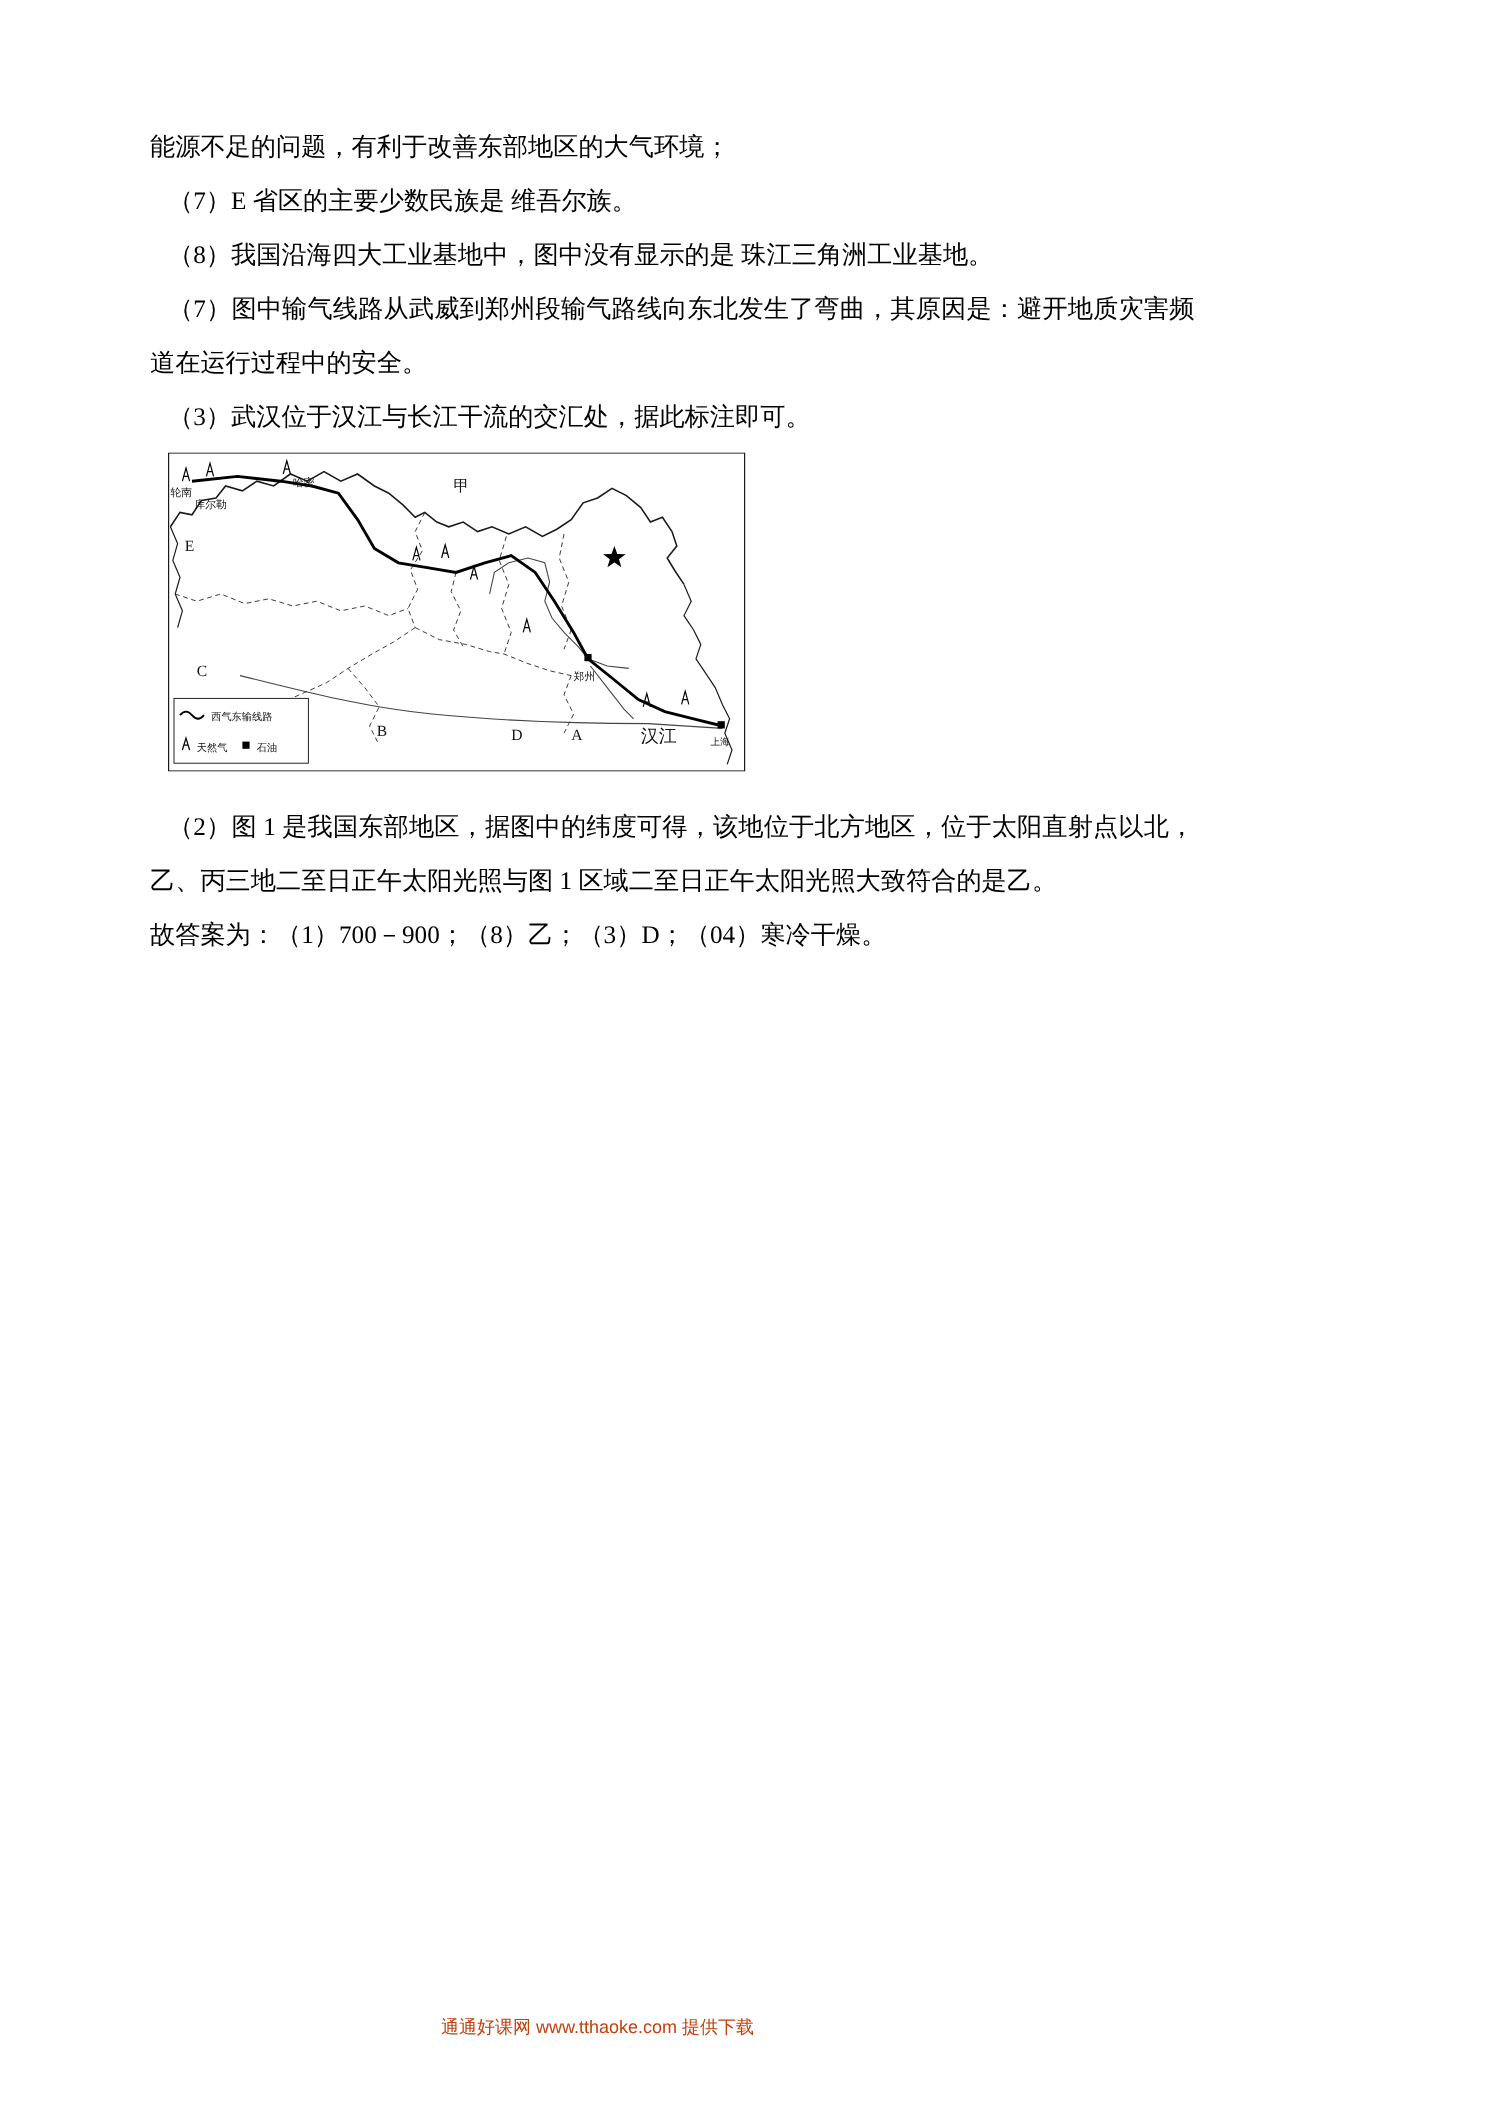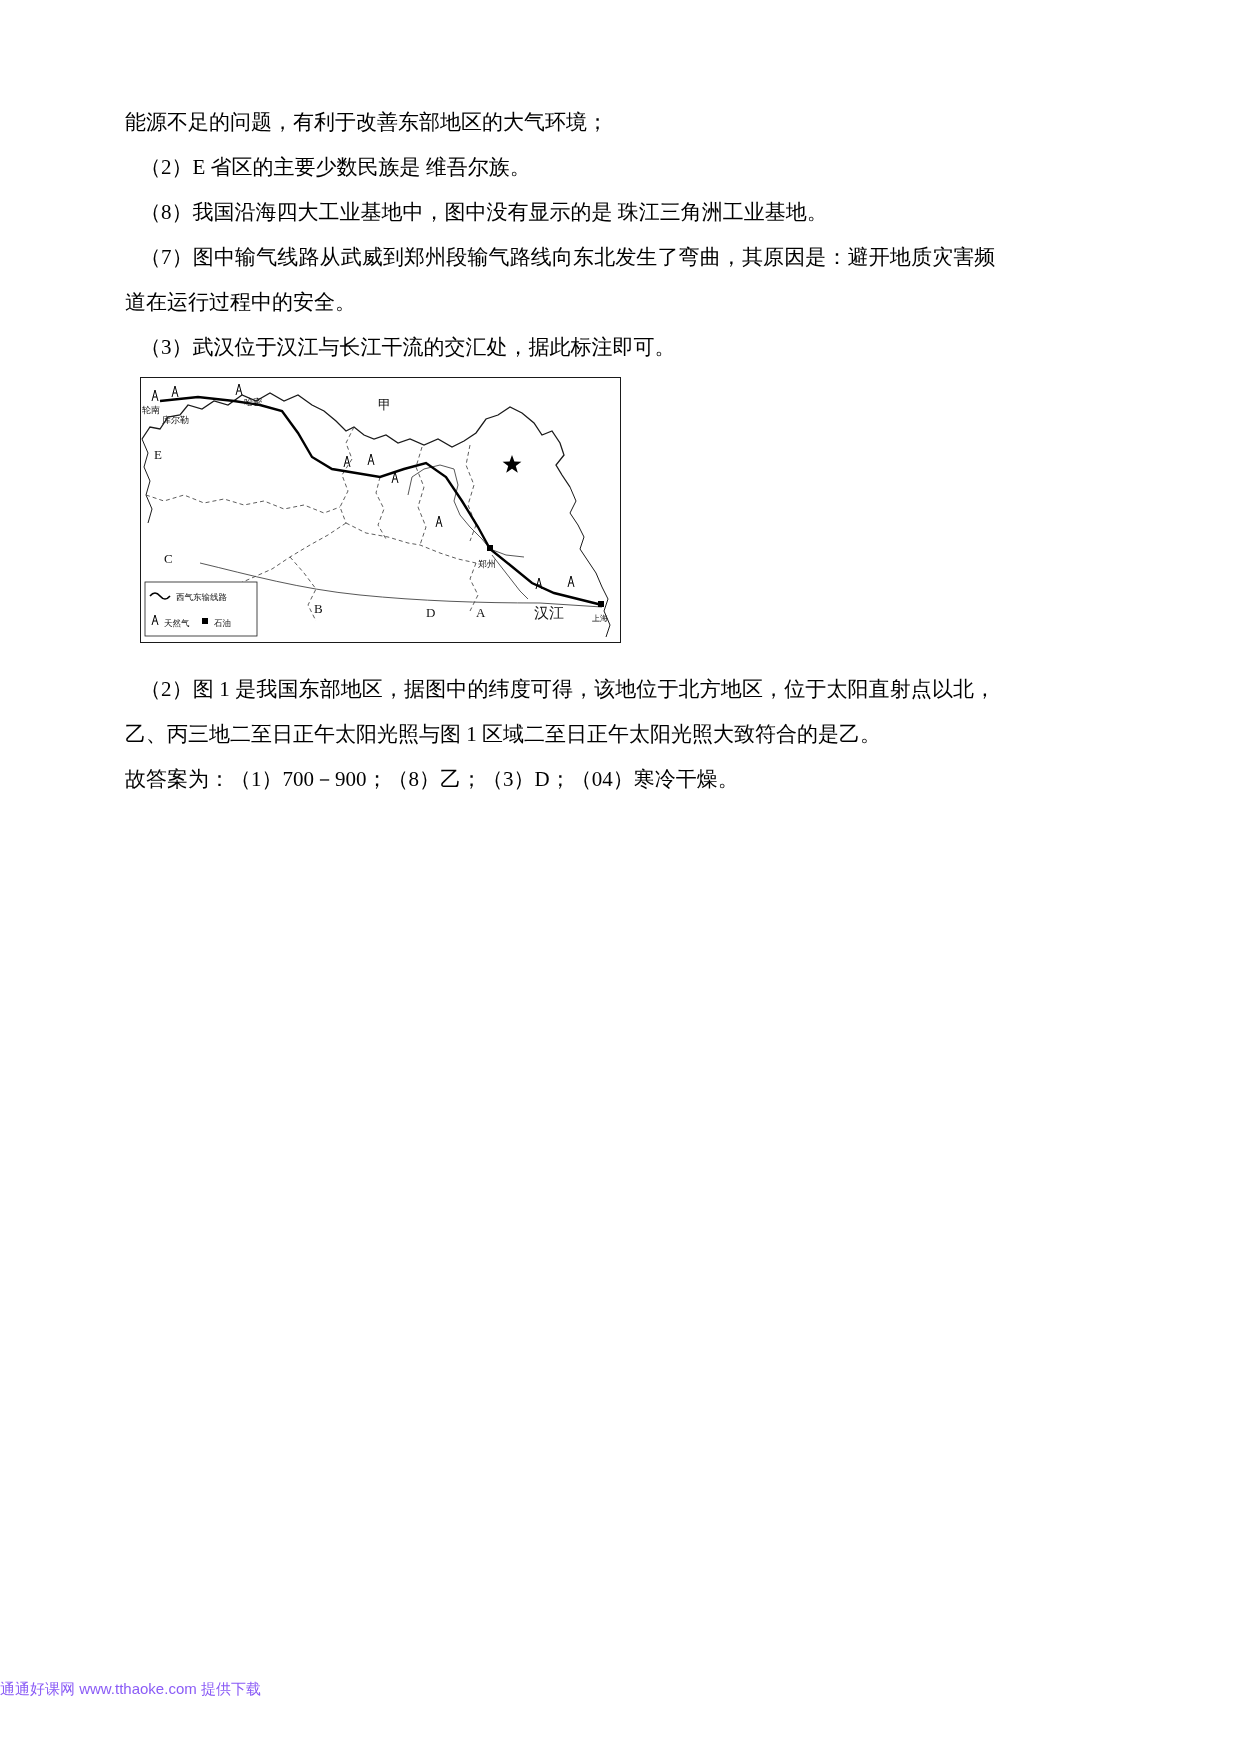--- a/index.html
+++ b/index.html
@@ -20,33 +20,33 @@
   }
   p { margin:0; }
   .item { text-indent:15px; }
   .q-first { text-indent:-26px; }
   .tag { font-weight:bold; }
   .map-wrap { margin:7px 0 24px 15px; width:482px; }
   .map-wrap svg { display:block; }
   .map-wrap text { font-family:"Liberation Serif","DejaVu Serif",serif; fill:#111; }
   .footer {
     position:absolute; top:1680px; left:0; width:100%;
-    font-size:15px; color:#8b5cf6;
+    text-align:center; font-size:15px; color:#c2410c;
     font-family:"Liberation Sans","DejaVu Sans",sans-serif;
   }
 </style>
 </head>
 <body>
 
 <div class="page">
 
   <div class="content">
 
     <p class="cont">能源不足的问题，有利于改善东部地区的大气环境；</p>
-    <p class="item">（2）E 省区的主要少数民族是 维吾尔族。</p>
+    <p class="item">（7）E 省区的主要少数民族是 维吾尔族。</p>
     <p class="item">（8）我国沿海四大工业基地中，图中没有显示的是 珠江三角洲工业基地。</p>
     <p class="item">（7）图中输气线路从武威到郑州段输气路线向东北发生了弯曲，其原因是：避开地质灾害频发区，保证管道在运行过程中的安全。</p>
     <p class="item">（3）武汉位于汉江与长江干流的交汇处，据此标注即可。</p>
 
     <div class="map-wrap">
       <svg width="482" height="266" viewBox="0 0 482 266">
 
         <rect x="0.5" y="0.5" width="480" height="265" fill="#ffffff" stroke="#1a1a1a" stroke-width="1"></rect>
 
         <path fill="none" stroke="#1a1a1a" stroke-width="1.3" d="M2,62 L10,50 L20,52 L28,40 L40,38 L48,28 L62,32 L74,24 L88,28 L102,18 L116,24 L130,16 L144,24 L158,18 L172,28 L184,34 L196,44 L206,54 L214,50 L224,58 L234,62 L246,58 L258,66 L270,62 L284,68 L298,62 L312,70 L324,64 L336,56 L346,42 L358,38 L370,30 L382,36 L394,46 L402,58 L412,54 L420,66 L424,78 L416,88 L422,98 L430,110"></path>

